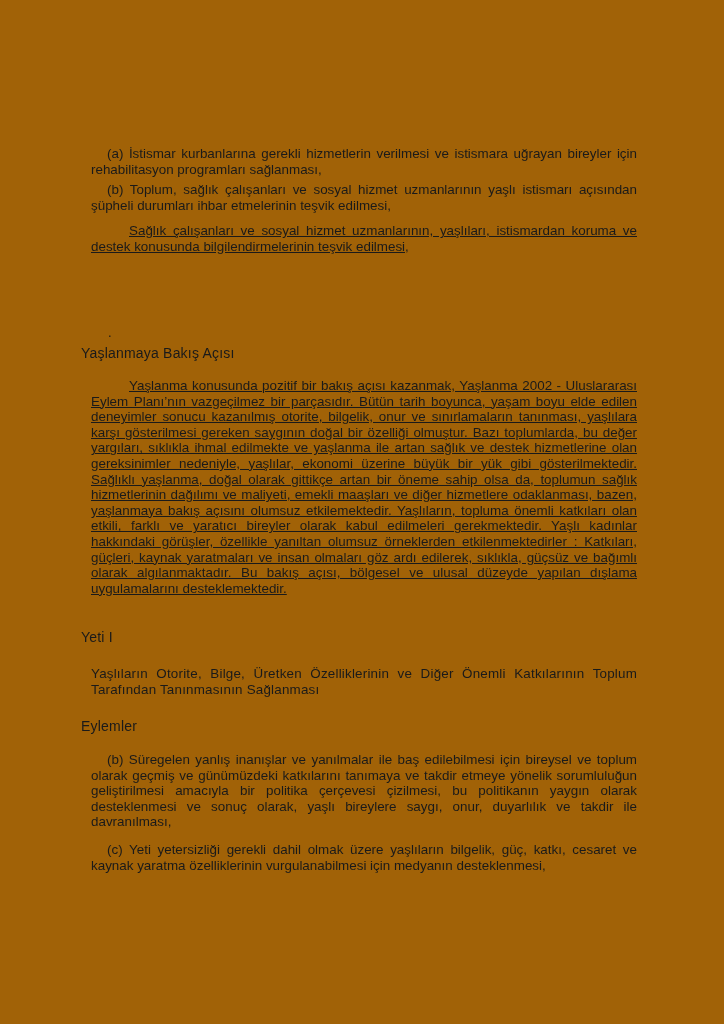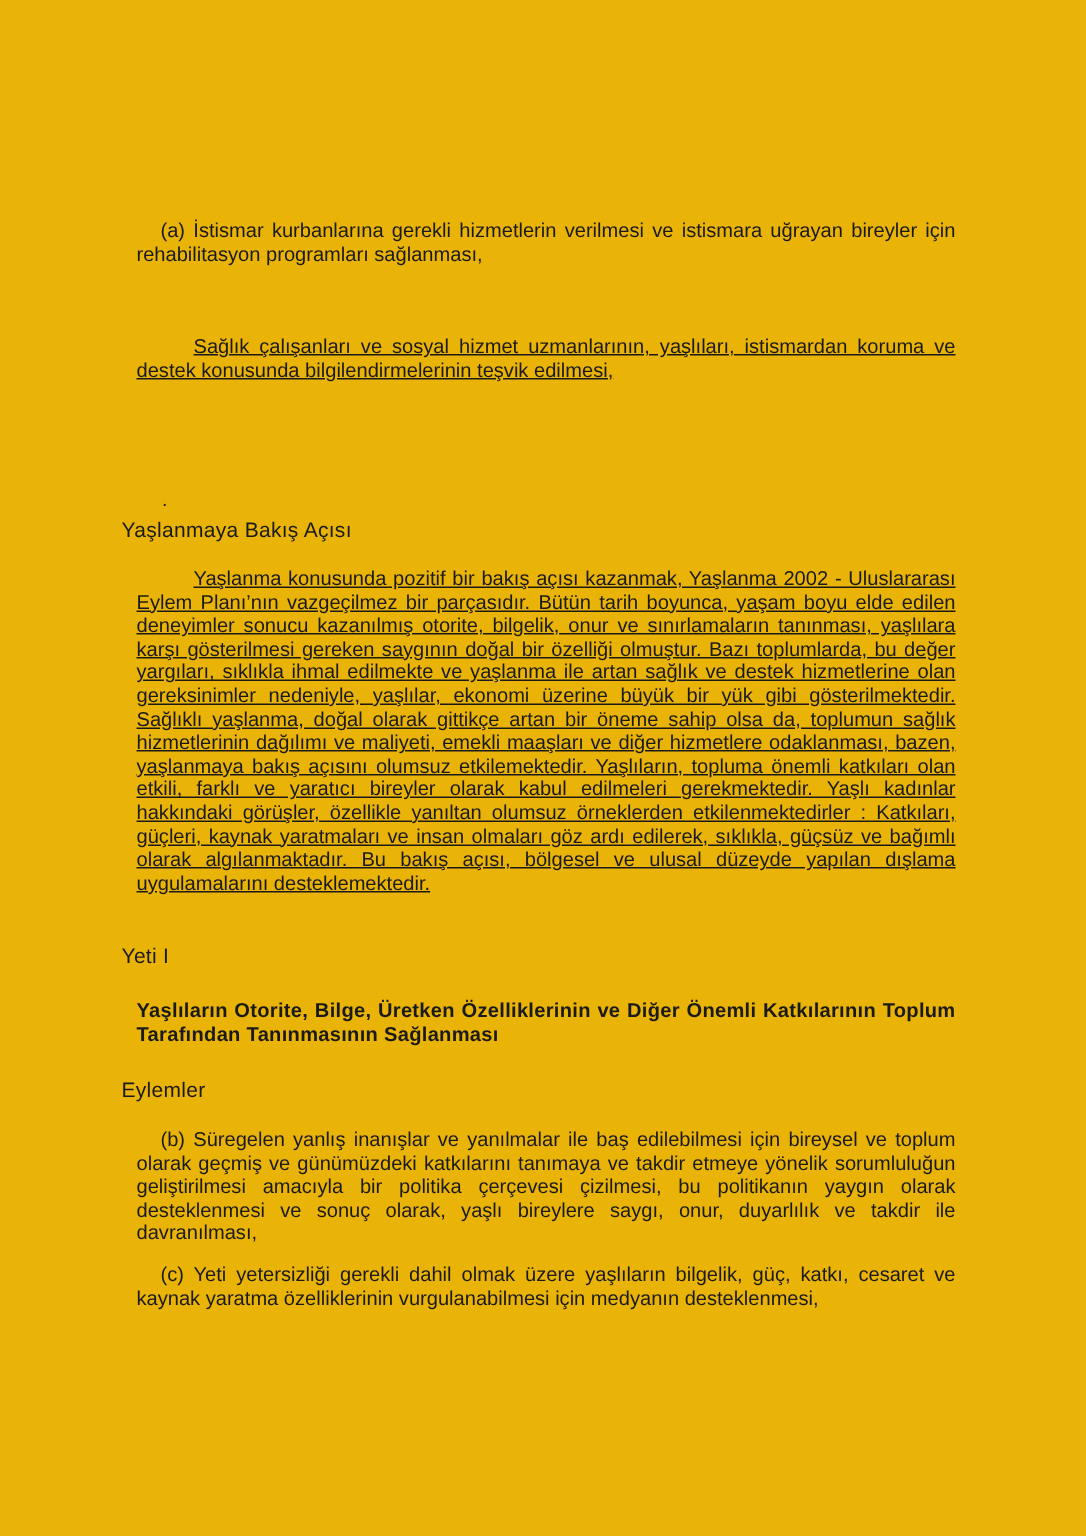--- a/index.html
+++ b/index.html
@@ -1,34 +1,35 @@
 <!DOCTYPE html>
 <html><head>
   <meta charset="utf-8">
   <style>
     html, body { margin: 0; padding: 0; background: #ffffff; }
     body { width: 724px; height: 1024px; position: relative; overflow: hidden;
            font-family: "Liberation Sans", sans-serif; color: #1a1a1a; }
-    .page { position: absolute; left: 0; top: 0; width: 724px; height: 1024px; background: #eab308; }
+    .page { position: absolute; left: 0; top: 0; width: 724px; height: 1024px; background: #a16207; }
     .p { position: absolute; left: 91px; width: 546px; font-size: 13.4px; line-height: 15.6px;
          text-align: justify; margin: 0; }
     .p.indent1 { text-indent: 16px; }
     .p.indent2 { text-indent: 38px; text-decoration: underline; }
     .p.indent3 { text-indent: 21px; }
     .h { position: absolute; left: 81px; font-size: 14px; line-height: 15.6px; margin: 0; letter-spacing: 0.2px; }
     .title { position: absolute; left: 91px; width: 546px; font-size: 13.4px; line-height: 15.6px;
-             text-align: justify; margin: 0; letter-spacing: 0.2px; font-weight: bold; }
+             text-align: justify; margin: 0; letter-spacing: 0.2px; }
     .dot { position: absolute; left: 108px; top: 325px; font-size: 13px; margin: 0; }
   </style>
 </head>
 <body>
 
 <div class="page">
 
   <p class="p indent1" style="top:146px">(a) İstismar kurbanlarına  gerekli hizmetlerin verilmesi ve istismara uğrayan bireyler için rehabilitasyon programları sağlanması,</p>
+  <p class="p indent1" style="top:182px">(b) Toplum, sağlık çalışanları ve sosyal hizmet uzmanlarının yaşlı istismarı açısından şüpheli durumları ihbar etmelerinin teşvik edilmesi,</p>
   <p class="p indent2" style="top:223px">Sağlık çalışanları ve sosyal hizmet uzmanlarının, yaşlıları, istismardan koruma ve  destek konusunda bilgilendirmelerinin teşvik edilmesi,</p>
 
   <p class="dot">.</p>
 
   <p class="h" style="top:346px">Yaşlanmaya Bakış Açısı</p>
 
   <p class="p indent2" style="top:378px">Yaşlanma konusunda pozitif bir bakış açısı kazanmak, Yaşlanma 2002 - Uluslararası Eylem Planı’nın vazgeçilmez bir parçasıdır. Bütün tarih boyunca, yaşam boyu elde edilen deneyimler sonucu kazanılmış  otorite, bilgelik, onur ve sınırlamaların tanınması, yaşlılara karşı gösterilmesi gereken saygının doğal bir özelliği olmuştur. Bazı toplumlarda, bu değer yargıları, sıklıkla ihmal edilmekte ve yaşlanma ile artan sağlık ve destek hizmetlerine olan gereksinimler nedeniyle, yaşlılar, ekonomi üzerine büyük bir yük gibi gösterilmektedir. Sağlıklı yaşlanma, doğal olarak gittikçe artan bir öneme sahip olsa da, toplumun sağlık hizmetlerinin dağılımı ve maliyeti, emekli maaşları ve diğer hizmetlere odaklanması, bazen, yaşlanmaya bakış açısını olumsuz etkilemektedir. Yaşlıların,  topluma önemli katkıları olan etkili, farklı ve yaratıcı bireyler olarak kabul edilmeleri gerekmektedir. Yaşlı kadınlar hakkındaki görüşler, özellikle yanıltan  olumsuz örneklerden etkilenmektedirler : Katkıları, güçleri, kaynak yaratmaları ve insan olmaları göz ardı edilerek, sıklıkla, güçsüz ve bağımlı olarak algılanmaktadır. Bu bakış açısı,  bölgesel ve ulusal düzeyde yapılan dışlama uygulamalarını desteklemektedir.</p>
 
   <p class="h" style="top:630px">Yeti I</p>
 

